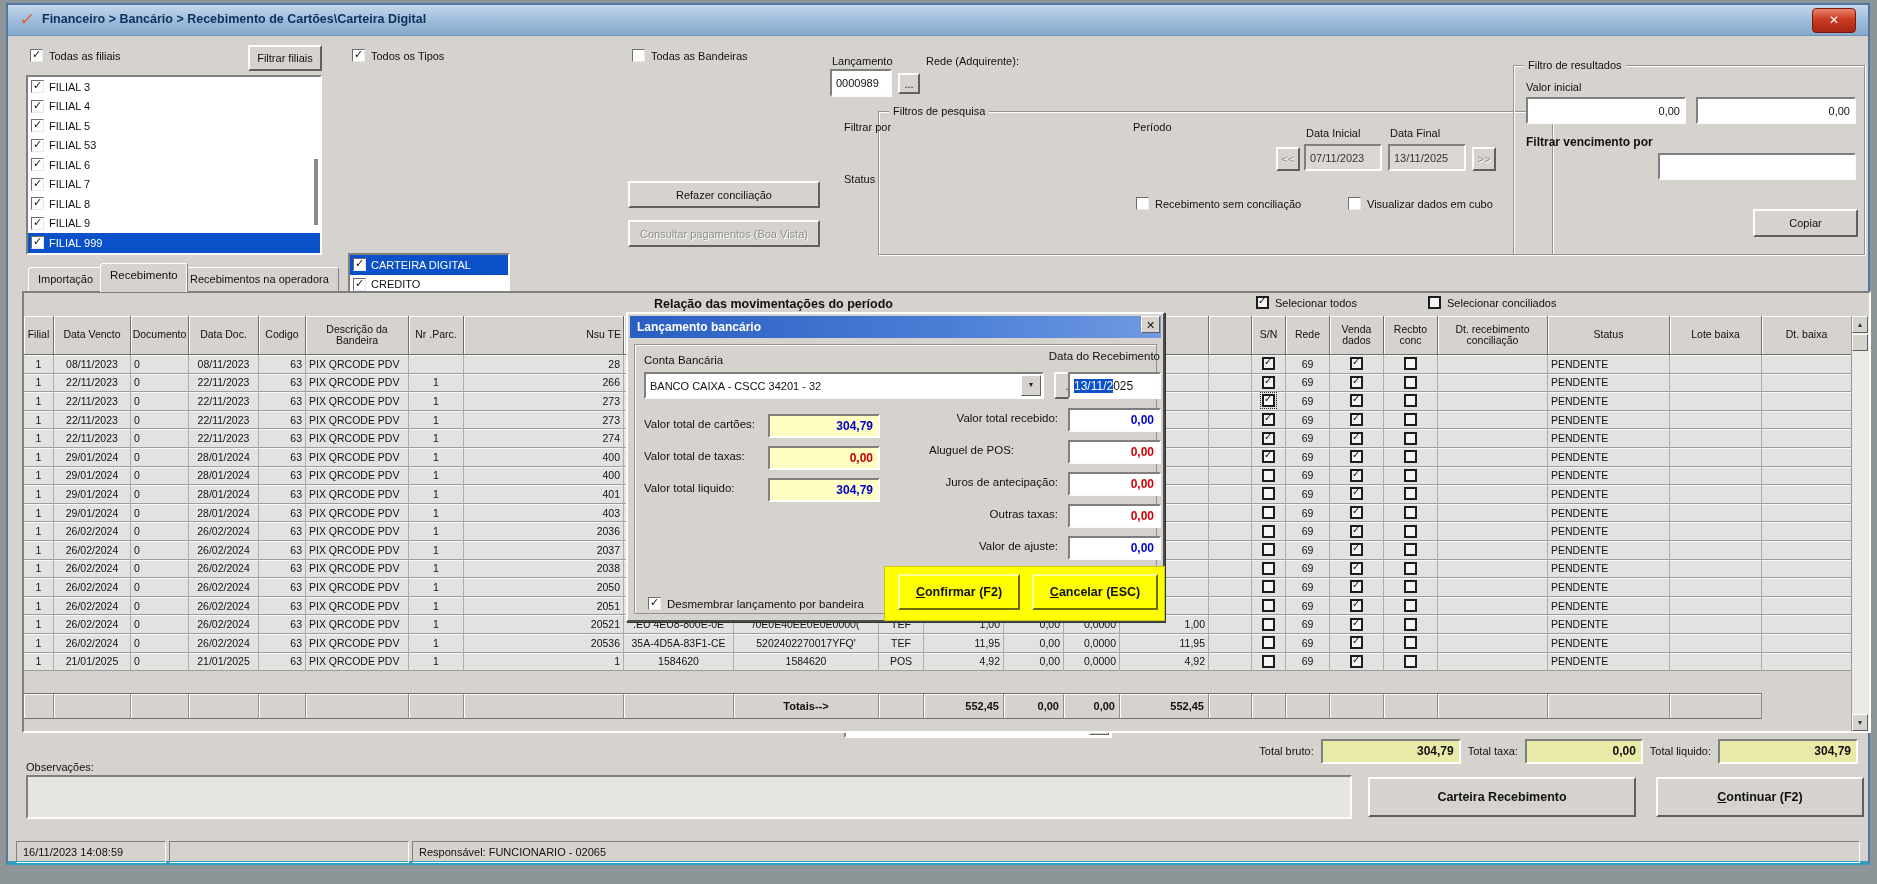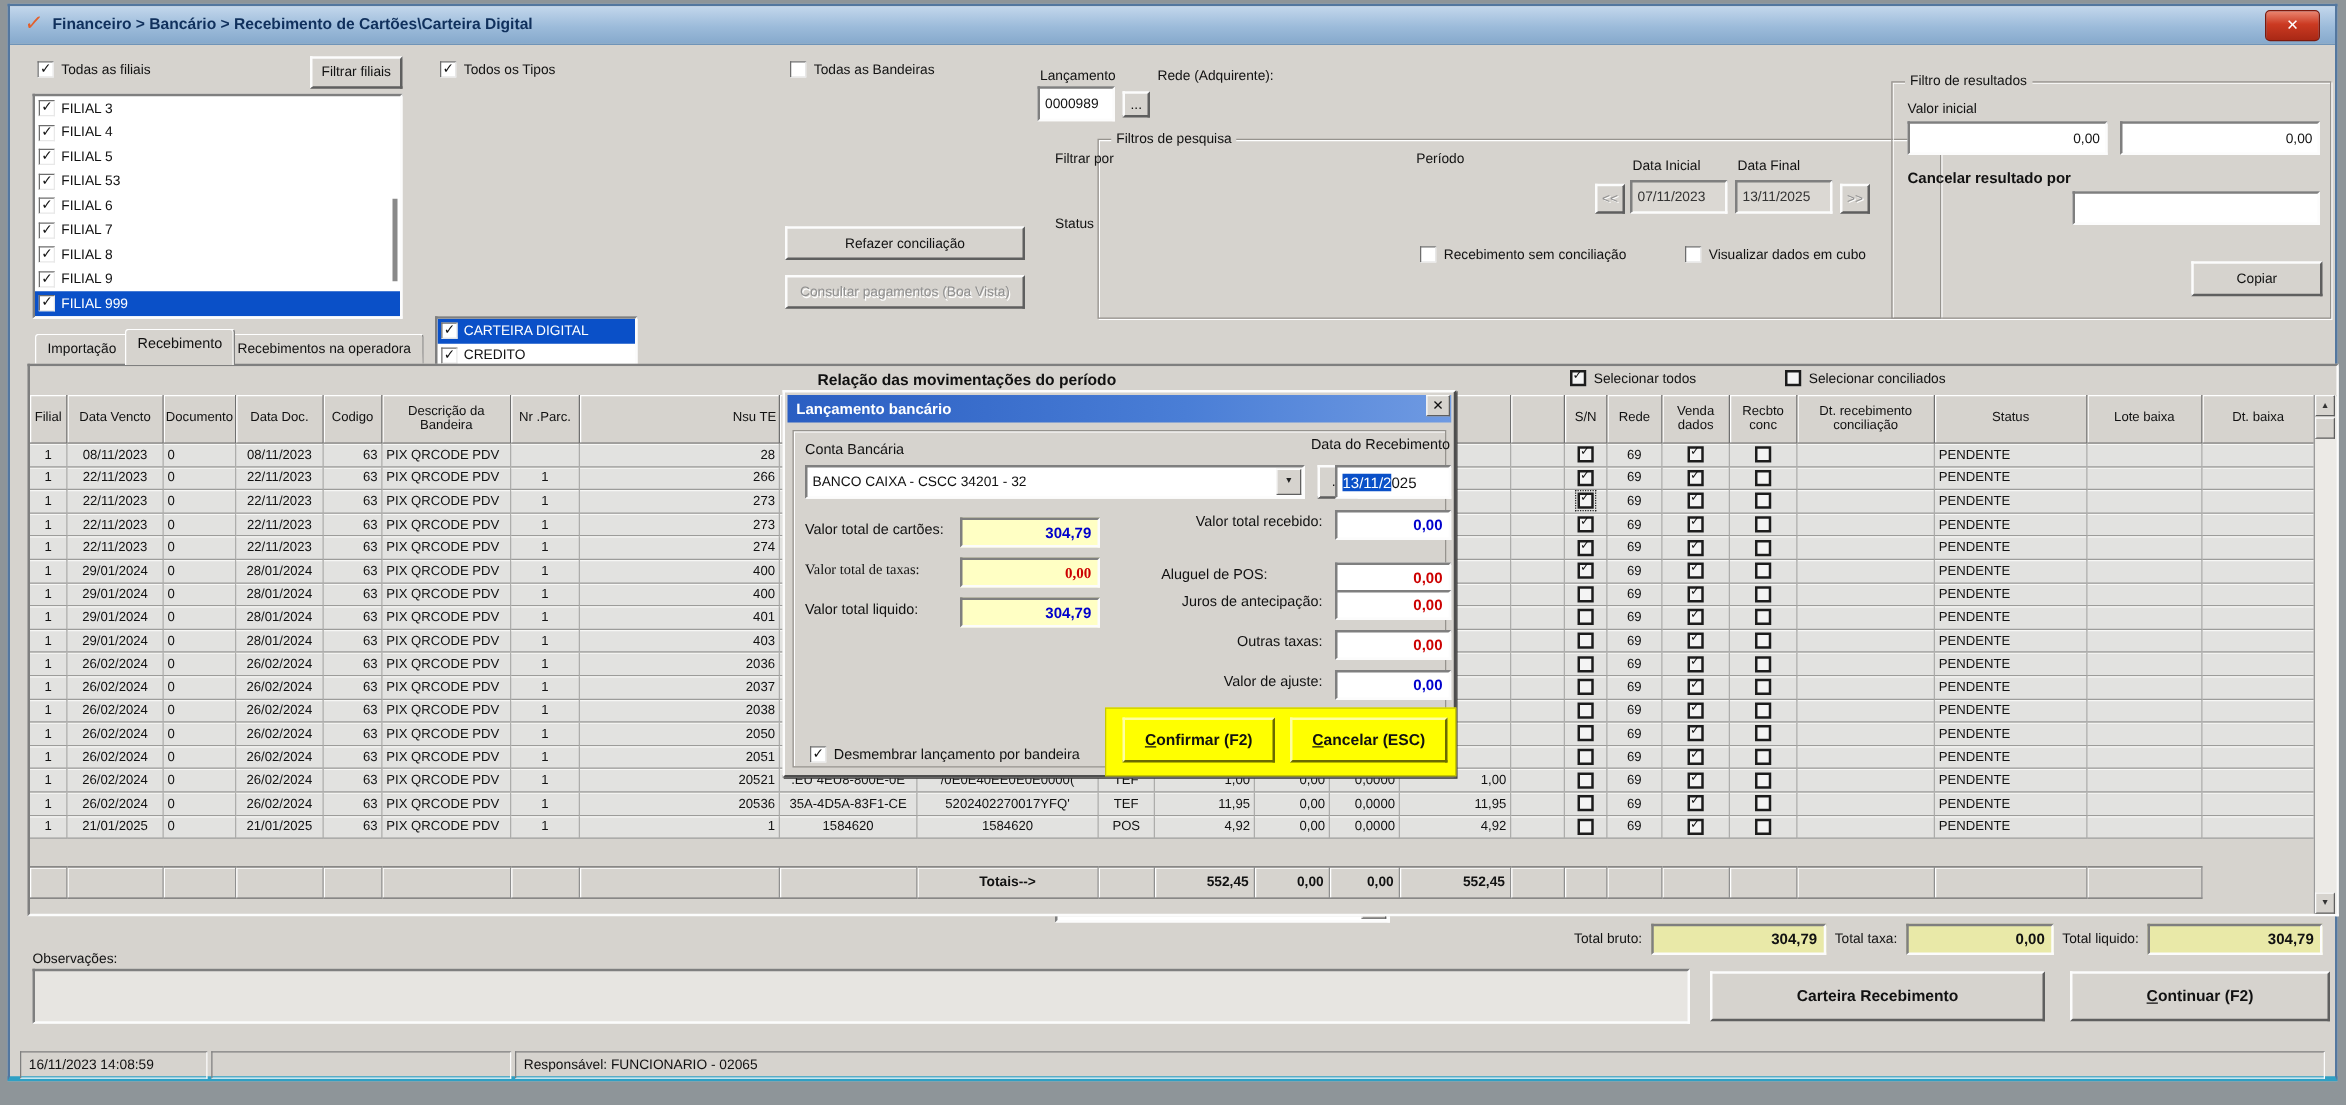--- a/index.html
+++ b/index.html
@@ -256,21 +256,21 @@
     <span>Visualizar dados em cubo</span>
   </div>
 
   <div class="groupbox" style="left:1505px;top:60px;width:352px;height:190px;">
     <span class="gb-label">Filtro de resultados</span>
   </div>
   <span class="lbl" style="left:1518px;top:76px;">Valor inicial</span>
   <span class="lbl" style="left:1692px;top:76px;margin-top:20px;">Valor final</span>
   <div class="abs field num" style="left:1518px;top:92px;width:160px;height:27px;">0,00</div>
   <div class="abs field num" style="left:1688px;top:92px;width:160px;height:27px;">0,00</div>
-  <span class="lbl" style="left:1518px;top:130px;font-weight:bold;font-size:12px;">Cancelar resultado por</span>
+  <span class="lbl" style="left:1518px;top:130px;font-weight:bold;font-size:12px;">Filtrar vencimento por</span>
   <div class="abs dd" style="left:1518px;top:148px;width:122px;height:27px;">
     <span class="dd-text">Nr. Autorização</span>
     <span class="dd-btn">▼</span>
   </div>
   <div class="abs field" style="left:1650px;top:148px;width:198px;height:27px;"></div>
   <div class="abs btn raised" style="left:1745px;top:204px;width:105px;height:28px;">Copiar</div>
 
   <div class="tab" style="left:20px;">Importação</div>
   <div class="tab active" style="left:92px;">Recebimento</div>
   <div class="tab" style="left:172px;">Recebimentos na operadora</div>
@@ -926,35 +926,35 @@
     <span class="dlg-lbl" style="left:420px;top:36px;width:112px;text-align:right;">Data do Recebimento</span>
     <div class="abs field" style="left:440px;top:58px;width:93px;height:27px;font-size:12px;">
       <span style="background:#0a50c8;color:#fff;">13/11/2</span>
         <span>025</span>
     </div>
     <div id="dlg-left">
         <div class="vrow" style="left: 0px; top: 100px; width: 533px;">
           <span class="vl" style="right: auto; text-align: left; left: 16px;">Valor total de cartões:</span>
           <div class="vfield v-blue bg-yellow" style="left: 140px; width: 112px; top: 0px;">304,79</div>
         </div>
-        <div class="vrow" style="left: 0px; top: 132px; width: 525px; font-family: Liberation Serif, serif;">
+        <div class="vrow" style="left: 0px; top: 132px; width: 525px;">
           <span class="vl" style="right: auto; text-align: left; left: 16px;">Valor total de taxas:</span>
           <div class="vfield v-red bg-yellow" style="left: 140px; width: 112px; top: 0px;">0,00</div>
         </div>
         <div class="vrow" style="left: 0px; top: 164px; width: 533px;">
           <span class="vl" style="right: auto; text-align: left; left: 16px;">Valor total liquido:</span>
           <div class="vfield v-blue bg-yellow" style="left: 140px; width: 112px; top: 0px;">304,79</div>
         </div>
       </div>
     <div id="dlg-right">
         <div class="vrow" style="left: 0px; top: 94px; width: 533px;">
           <span class="vl" style="right: 103px; text-align: right;">Valor total recebido:</span>
           <div class="vfield v-blue bg-white" style="left: 440px; width: 93px; top: 0px;">0,00</div>
         </div>
-        <div class="vrow" style="left: 0px; top: 136px; width: 489px;">
+        <div class="vrow" style="left: 0px; top: 126px; width: 489px;">
           <span class="vl" style="right: 103px; text-align: right;">Aluguel de POS:</span>
           <div class="vfield v-red bg-white" style="left: 440px; width: 93px; top: 0px;">0,00</div>
         </div>
         <div class="vrow" style="left: 0px; top: 158px; width: 533px;">
           <span class="vl" style="right: 103px; text-align: right;">Juros de antecipação:</span>
           <div class="vfield v-red bg-white" style="left: 440px; width: 93px; top: 0px;">0,00</div>
         </div>
         <div class="vrow" style="left: 0px; top: 190px; width: 533px;">
           <span class="vl" style="right: 103px; text-align: right;">Outras taxas:</span>
           <div class="vfield v-red bg-white" style="left: 440px; width: 93px; top: 0px;">0,00</div>

